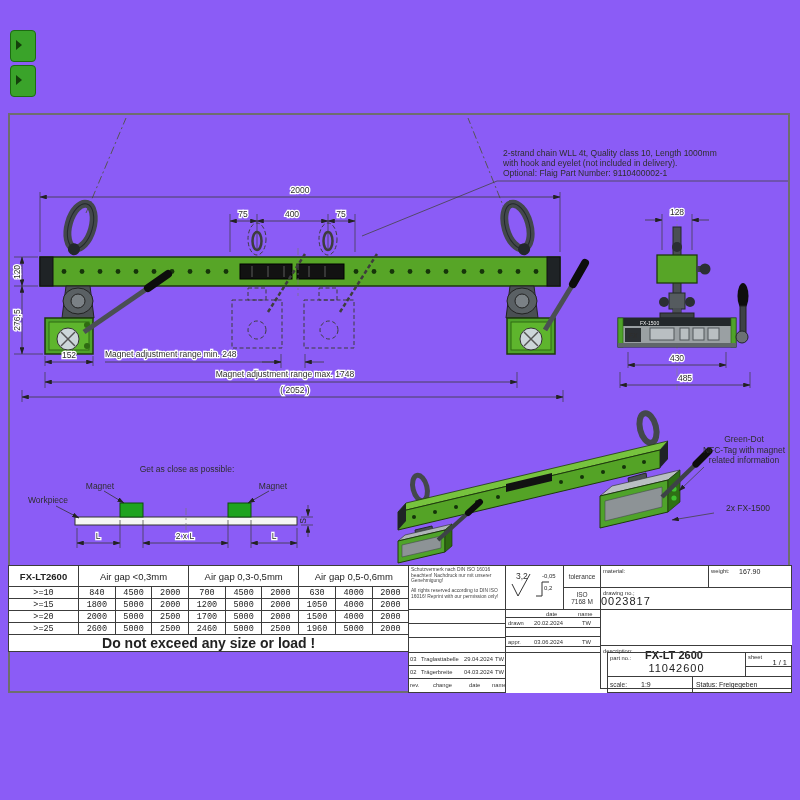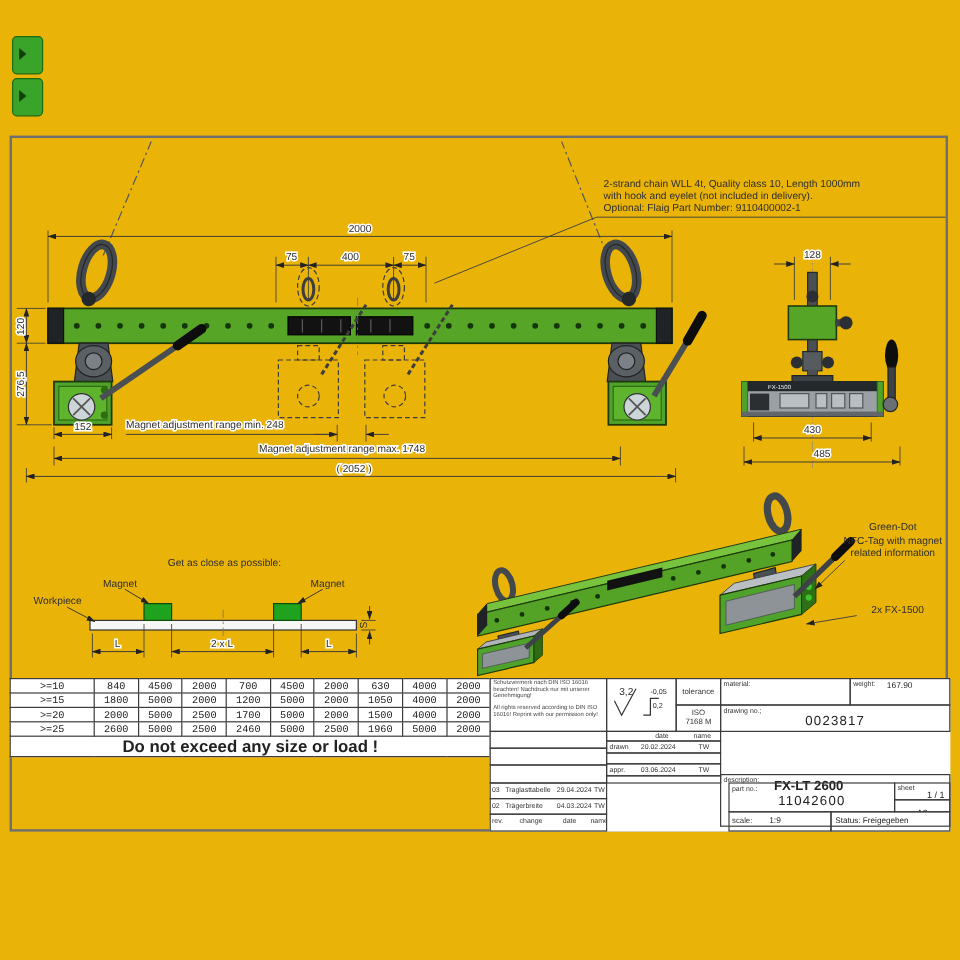--- a/index.html
+++ b/index.html
@@ -1,16 +1,16 @@
 <!DOCTYPE html>
 <html><head>
 <meta charset="utf-8">
 <style>
   html,body{margin:0;padding:0;background:#fff;}
-  .stage{position:relative;width:800px;height:800px;background:#eab308;overflow:hidden;
+  .stage{position:relative;width:800px;height:800px;background:#8b5cf6;overflow:hidden;
          font-family:"Liberation Sans",sans-serif;color:#222;}
   .frame{position:absolute;left:8px;top:113px;width:782px;height:580px;border:2px solid #6e6e6e;box-sizing:border-box;}
   svg{position:absolute;left:0;top:0;}
   svg text{font-family:"Liberation Sans",sans-serif;fill:#2e2e2e;}
   .ann{font-size:8.5px;}
   .dimt{font-size:8.5px;text-anchor:middle;}
   .halo{paint-order:stroke;stroke:#ffffff;stroke-width:2.5px;}
   .tiny{font-size:5px;fill:#f2f2f2;}
   
   .tab{position:absolute;left:10px;width:24px;height:30px;background:#3aa32a;border:1px solid #1d6b12;border-radius:4px;}
@@ -365,20 +365,26 @@
       </g>
     </g>
   </svg>
 
   <table class="load">
     <colgroup>
         <col style="width:70px">
         <col span="9" style="width:36.7px">
       </colgroup>
     <tbody>
+        <tr class="h1">
+      <td class="model">FX-LT2600</td>
+      <td colspan="3">Air gap &lt;0,3mm</td>
+      <td colspan="3">Air gap 0,3-0,5mm</td>
+      <td colspan="3">Air gap 0,5-0,6mm</td>
+    </tr>
     <tr class="d">
       <td>&gt;=10</td>
           <td>840</td>
           <td>4500</td>
           <td>2000</td>
           <td>700</td>
           <td>4500</td>
           <td>2000</td>
           <td>630</td>
           <td>4000</td>
@@ -454,21 +460,21 @@
     <div class="c" style="left:192px;top:0;width:109px;height:23px;">
       <span class="lab" style="position:absolute;left:2px;top:2px;">material:</span>
     </div>
     <div class="c" style="left:300px;top:0;width:84px;height:23px;">
       <span class="lab" style="position:absolute;left:2px;top:2px;">weight:</span>
       <span style="position:absolute;left:30px;top:2px;font-size:7px;">167.90</span>
     </div>
 
     <div class="c" style="left:192px;top:22px;width:192px;height:23px;">
       <span class="lab" style="position:absolute;left:2px;top:2px;">drawing no.;</span>
-      <div style="text-align:center;margin-top:7px;font-size:11px;letter-spacing:1px;">0023817</div>
+      <div style="text-align:left;margin-top:7px;font-size:11px;letter-spacing:1px;">0023817</div>
     </div>
 
     <div class="c" style="left:0;top:44px;width:98px;height:15px;"></div>
     <div class="c" style="left:0;top:58px;width:98px;height:15px;"></div>
     <div class="c" style="left:0;top:72px;width:98px;height:16px;"></div>
 
     <div class="c" style="left:97px;top:44px;width:96px;height:9px;">
       <span class="lab" style="position:absolute;left:40px;top:1px;">date</span>
       <span class="lab" style="position:absolute;left:72px;top:1px;">name</span>
     </div>

